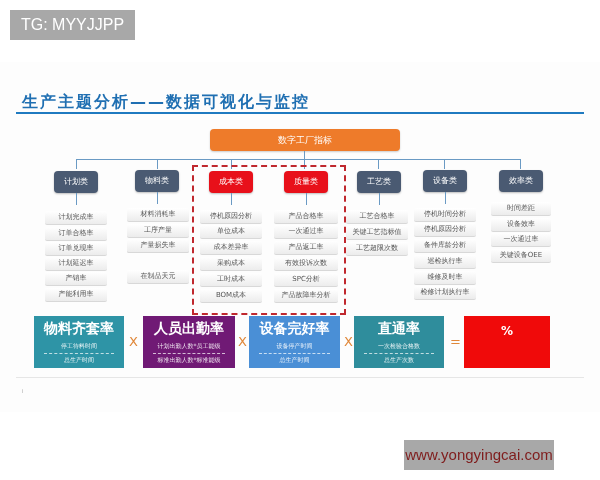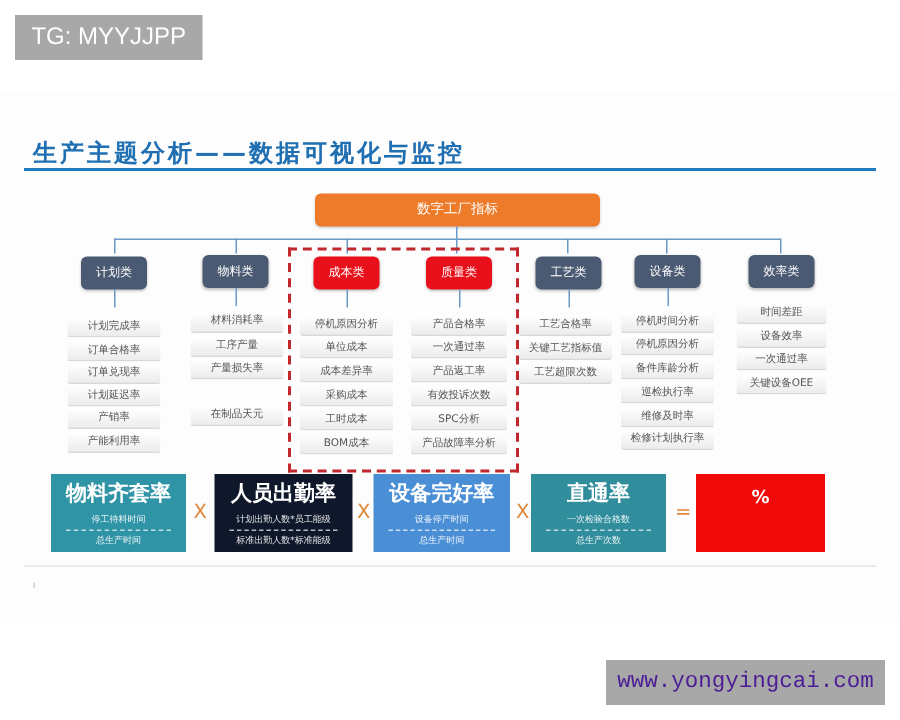--- a/index.html
+++ b/index.html
@@ -1,18 +1,18 @@
 <!DOCTYPE html>
 <html><head>
 <meta charset="utf-8">
 <style>
   html, body { margin:0; padding:0; }
   body { width:600px; height:480px; background:#ffffff; position:relative; overflow:hidden; font-family:"DejaVu Sans", sans-serif; }
   .wm-top { position:absolute; left:10px; top:10px; width:125px; height:30px; background:#a8a8a8; color:#fff; font-family:"Liberation Sans", sans-serif; font-size:16px; line-height:30px; text-align:center; }
-  .wm-bottom { position:absolute; left:404px; top:440px; width:186px; height:30px; background:#a8a8a8; color:#4c1d95; font-family:Liberation Mono, monospace; font-size:15px; line-height:30px; text-align:center; }
+  .wm-bottom { position:absolute; left:404px; top:440px; width:150px; height:30px; background:#a8a8a8; color:#7f1d1d; font-family:Liberation Sans, sans-serif; font-size:15px; line-height:30px; text-align:center; }
   .slide { position:absolute; left:0; top:62px; width:600px; height:350px; background:#fdfdfd; }
   .title { position:absolute; left:22px; top:92px; font-size:16px; font-weight:bold; color:#1f6fb2; letter-spacing:2px; }
   .title-line { position:absolute; left:16px; top:112px; width:568px; height:2px; background:#1f7ac0; }
   .root { position:absolute; left:210px; top:129px; width:190px; height:22px; background:#ee7b2a; border-radius:4px; color:#fff; font-size:9px; text-align:center; line-height:22px; box-shadow:0 1px 2px rgba(0,0,0,.2); }
   .hline { position:absolute; background:#6a9ac4; }
   .cat { position:absolute; width:44px; height:22px; border-radius:4px; color:#fff; font-size:8px; text-align:center; line-height:22px; box-shadow:0 1px 2px rgba(0,0,0,.25); }
   .cat.dark { background:#4a5a72; }
   .cat.red { background:#e8101a; }
   .dash-box { position:absolute; left:192px; top:165px; width:150px; height:146px; border:2px dashed #c0282e; }
   .item { position:absolute; height:13px; background:linear-gradient(#ffffff,#ececec); border-bottom:1px solid #d8d8d8; color:#555; font-size:7px; text-align:center; line-height:13px; border-radius:2px; }
@@ -107,21 +107,21 @@
 <div class="item" style="left:491px;top:249px;width:60px;">关键设备OEE</div>
 
 <div class="kpi" style="left:34px;width:90px;background:#2e94a6;">
   <div class="k-title">物料齐套率</div>
   <div class="k-num">停工待料时间</div>
   <div class="k-sep"></div>
   <div class="k-den">总生产时间</div>
 </div>
 <div class="op" style="left:129px;">X</div>
 
-<div class="kpi" style="left:143px;width:92px;background:#0f172a;">
+<div class="kpi" style="left:143px;width:92px;background:#701a75;">
   <div class="k-title">人员出勤率</div>
   <div class="k-num">计划出勤人数*员工能级</div>
   <div class="k-sep"></div>
   <div class="k-den">标准出勤人数*标准能级</div>
 </div>
 <div class="op" style="left:238px;">X</div>
 
 <div class="kpi" style="left:249px;width:91px;background:#4a8fd6;">
   <div class="k-title">设备完好率</div>
   <div class="k-num">设备停产时间</div>

